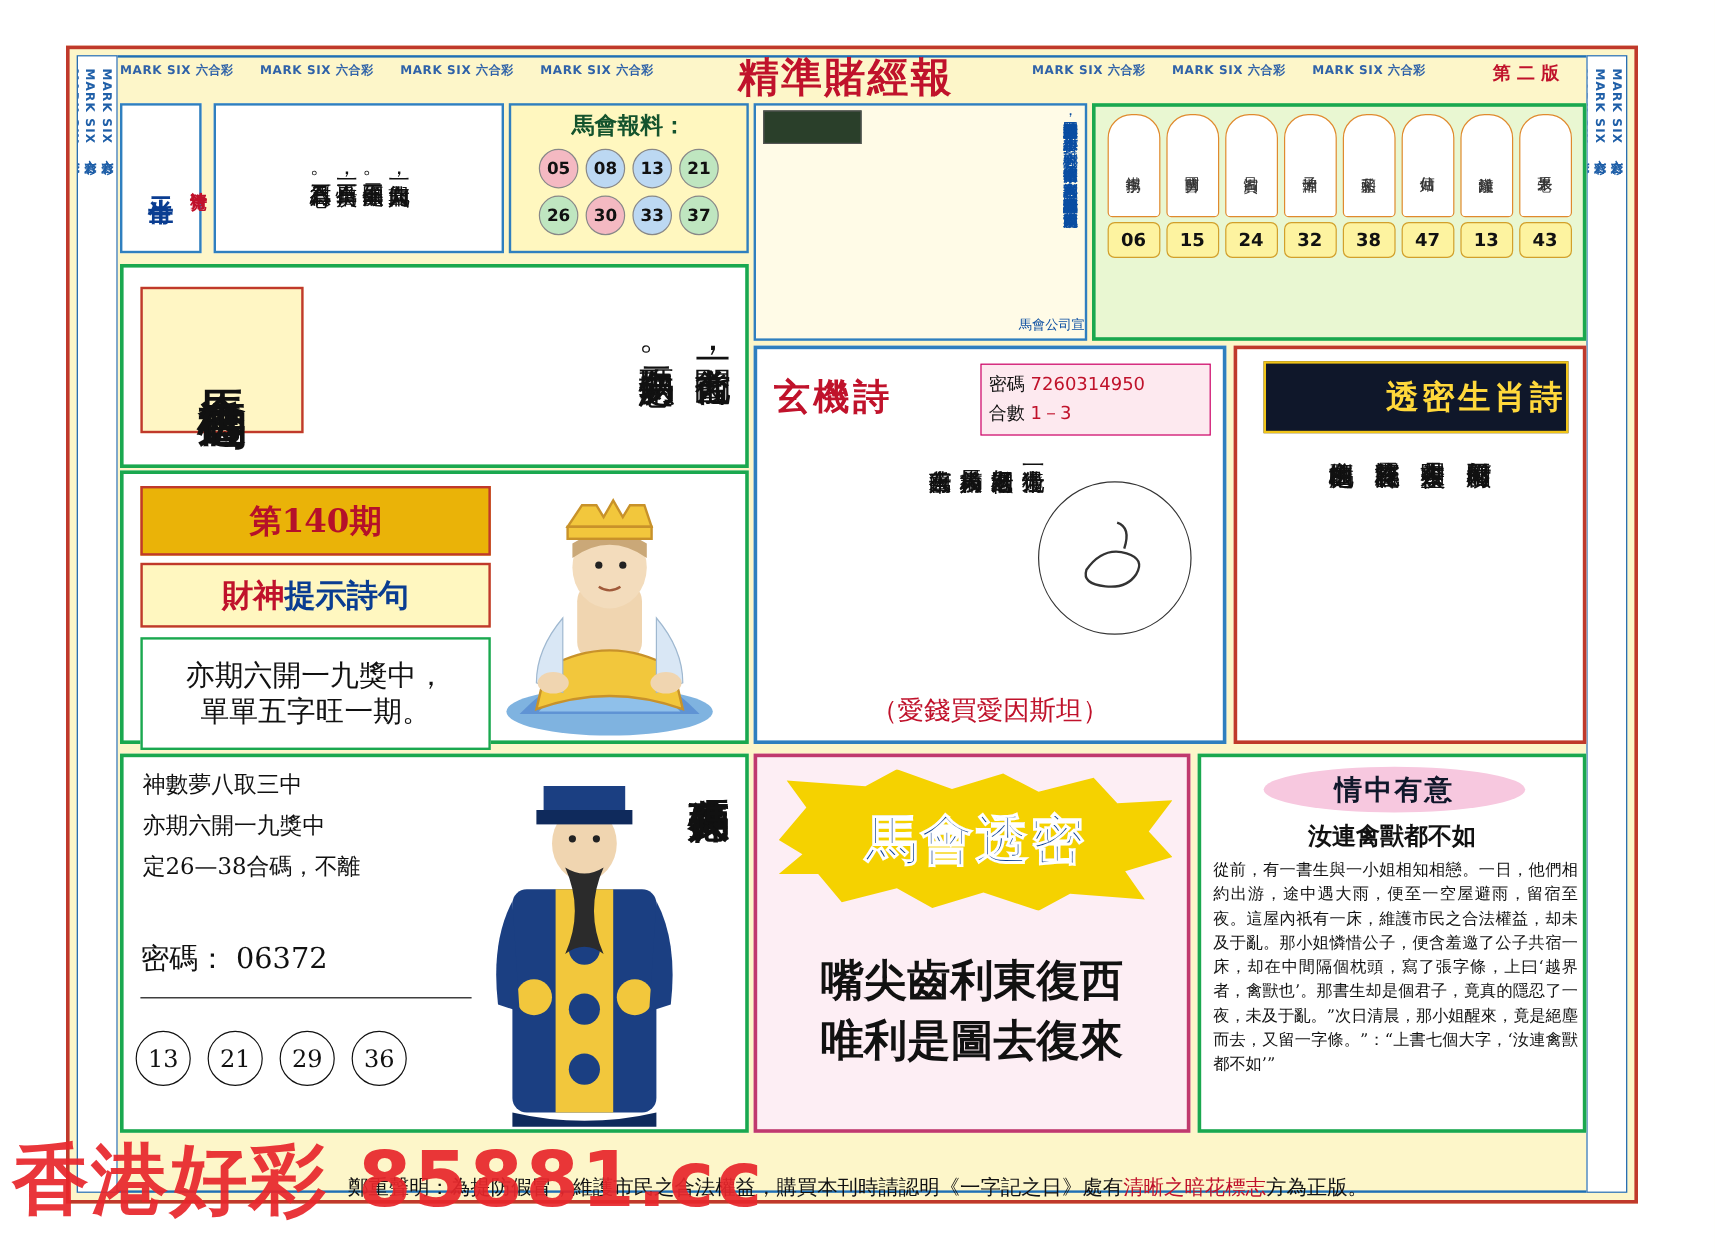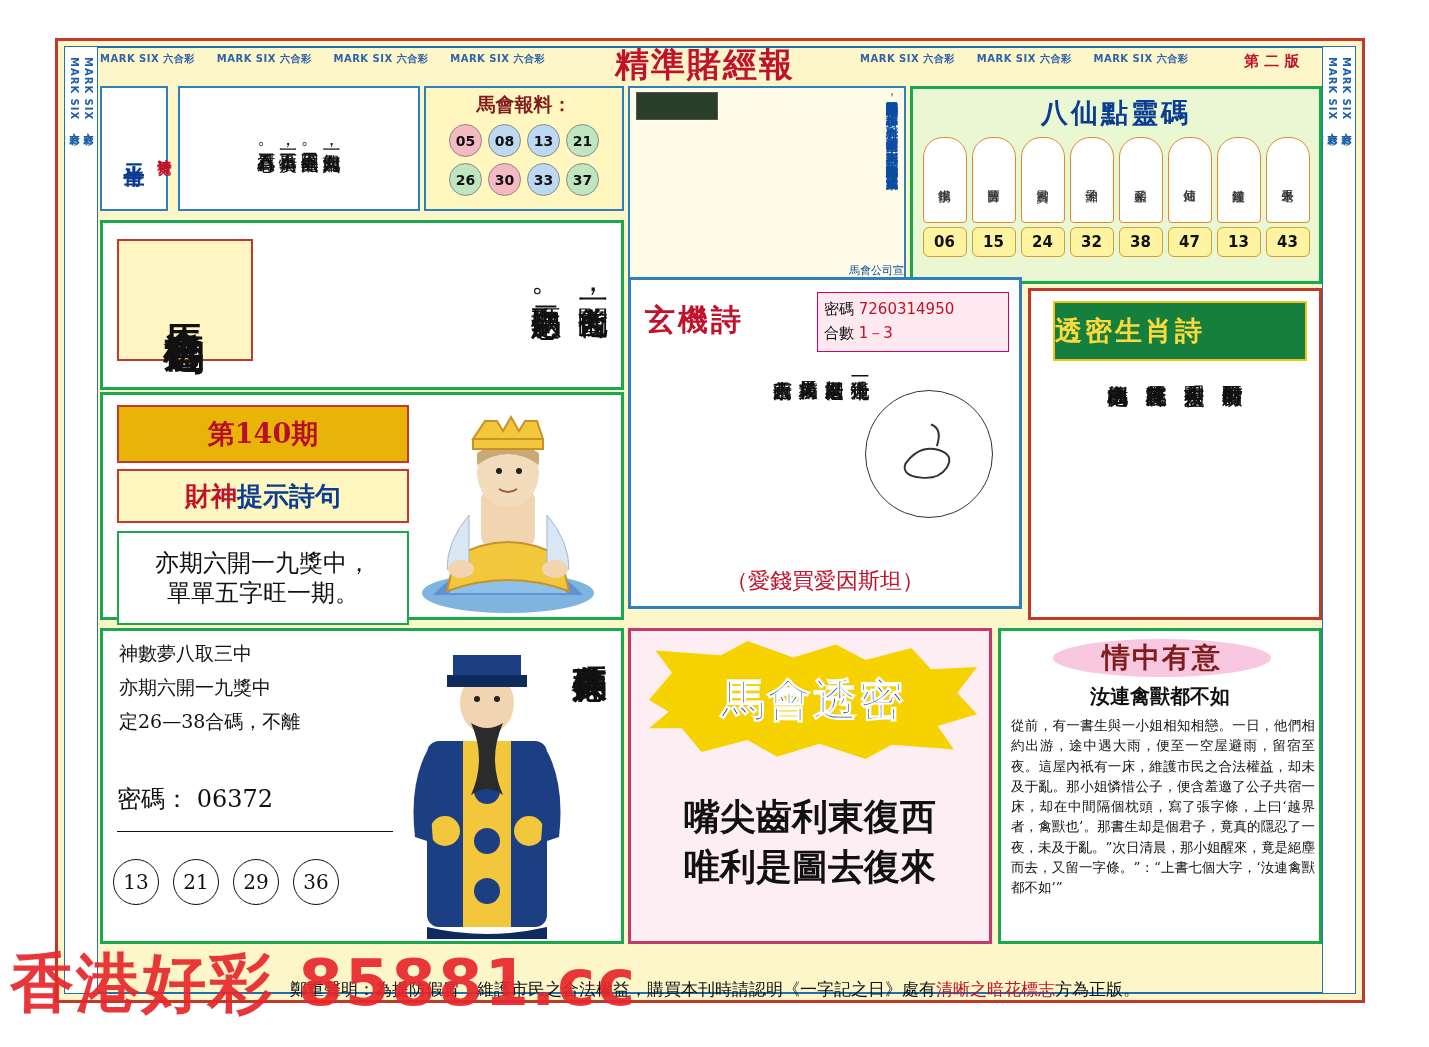--- a/index.html
+++ b/index.html
@@ -76,21 +76,21 @@
   }
   .poem4 .line{writing-mode:vertical-rl;font-size:18px;color:#111;line-height:1.1;
     font-family:"DejaVu Serif",serif;}
 
   
   .baoliao{
     left:424px;top:86px;width:200px;height:125px;
     background:#fff7bf;border:2px solid #2f7fbf;
   }
   .baoliao .ttl{
-    text-align:center;font-size:19px;font-weight:bold;color:#7f1d1d;margin-top:4px;
+    text-align:center;font-size:19px;font-weight:bold;color:#14532d;margin-top:4px;
     font-family:"DejaVu Serif",serif;
   }
   .balls{display:flex;justify-content:center;gap:6px;margin-top:6px;}
   .ball{
     width:31px;height:31px;border-radius:50%;display:flex;align-items:center;justify-content:center;
     font-size:14px;font-weight:bold;color:#111;border:1px solid #888;background:#fff;
   }
   .ball.r{background:#f4b9c2;}
   .ball.b{background:#bcd8f2;}
   .ball.g{background:#bfe6c0;}
@@ -172,21 +172,21 @@
     margin-top:8px;background:#fff;border:2px solid #1aa84f;height:90px;
     display:flex;flex-direction:column;align-items:center;justify-content:center;
     font-size:24px;color:#111;line-height:1.25;font-family:"DejaVu Serif",serif;
   }
   .cs-figure{
     position:absolute;right:8px;top:2px;width:210px;height:220px;
   }
 
   
   .xuanji{
-    left:628px;top:277px;width:394px;height:332px;
+    left:628px;top:288px;width:394px;height:332px;
     background:#ffffff;border:3px solid #2f7fbf;
   }
   .xj-title{
     position:absolute;left:14px;top:20px;font-size:30px;font-weight:bold;color:#c0122b;
     font-family:"DejaVu Serif",serif;letter-spacing:3px;
   }
   .xj-code{
     position:absolute;left:186px;top:12px;width:192px;height:60px;
     background:#fde9ef;border:1px solid #c06;padding:4px 6px;box-sizing:border-box;
     font-size:15px;color:#111;line-height:1.6;
@@ -207,21 +207,21 @@
     font-size:22px;color:#c0122b;font-family:"DejaVu Serif",serif;
   }
 
   
   .toumi{
     left:1028px;top:288px;width:294px;height:332px;
     background:#ffffff;border:3px solid #c0392b;
   }
   .tm-head{
     position:absolute;left:22px;top:10px;width:250px;height:56px;
-    background:#15803d;border:2px solid #f0c419;display:flex;align-items:center;justify-content:flex-start;
+    background:#0f172a;border:2px solid #f0c419;display:flex;align-items:center;justify-content:flex-end;
   }
   .tm-head span{font-size:27px;font-weight:bold;color:#ffd83b;font-family:"DejaVu Serif",serif;letter-spacing:3px;}
   .tm-poem{
     position:absolute;left:0;top:78px;width:100%;height:238px;
     display:flex;flex-direction:row-reverse;justify-content:center;gap:14px;
   }
   .tm-poem .l{writing-mode:vertical-rl;font-size:21px;color:#111;line-height:1.15;font-family:"DejaVu Serif",serif;}
 
   
   .mengshen{
@@ -276,21 +276,21 @@
 
   
   .story{
     left:998px;top:628px;width:324px;height:316px;
     background:#ffffff;border:3px solid #1aa84f;
   }
   .st-oval{
     position:absolute;left:52px;top:8px;width:218px;height:38px;border-radius:50%;
     background:#f7c8df;display:flex;align-items:center;justify-content:center;
   }
-  .st-oval span{font-size:28px;font-weight:bold;color:#7f1d1d;font-family:"DejaVu Serif",serif;letter-spacing:2px;}
+  .st-oval span{font-size:23px;font-weight:bold;color:#0f172a;font-family:"DejaVu Serif",serif;letter-spacing:2px;}
   .st-sub{
     position:absolute;left:0;top:52px;width:100%;text-align:center;
     font-size:20px;font-weight:bold;color:#111;font-family:"DejaVu Serif",serif;
   }
   .st-body{
     position:absolute;left:10px;top:84px;width:304px;height:222px;
     font-size:13.5px;line-height:1.5;color:#111;text-align:justify;
     font-family:"DejaVu Serif",serif;
   }
 
@@ -380,23 +380,20 @@
     </div>
   </div>
 
   <div class="box waiwei">
     <div class="pic"></div>
     <div class="txt">外圍博香港六合彩之風在祖國大陸有越來越蔓延之勢，有不少人放下工作不思耕作，專心研究六合彩，使得本不富裕的生活雪中添霜，六合彩彩本來福利事業，編者願本希望讀者把賭外圍辦合彩作爲職業，祈望大家以此作爲消遣而已。</div>
     <div class="sig">馬會公司宣</div>
   </div>
 
   <div class="box baxian">
-    <div class="hdr">
-      <div class="t">八仙點靈碼</div>
-    </div>
     <div class="bxrow">
       <div class="bxcell">
         <div class="bxname">
             <span>鐵拐李</span>
           </div>
         <div class="bxnum">06</div>
       </div>
       <div class="bxcell">
         <div class="bxname">
             <span>曹國舅</span>

